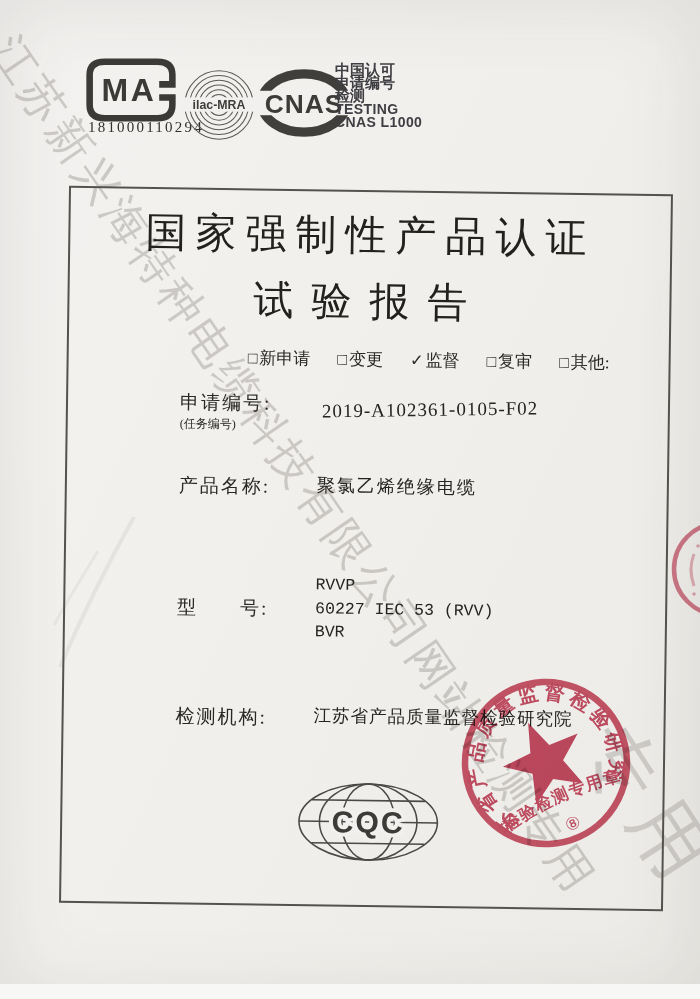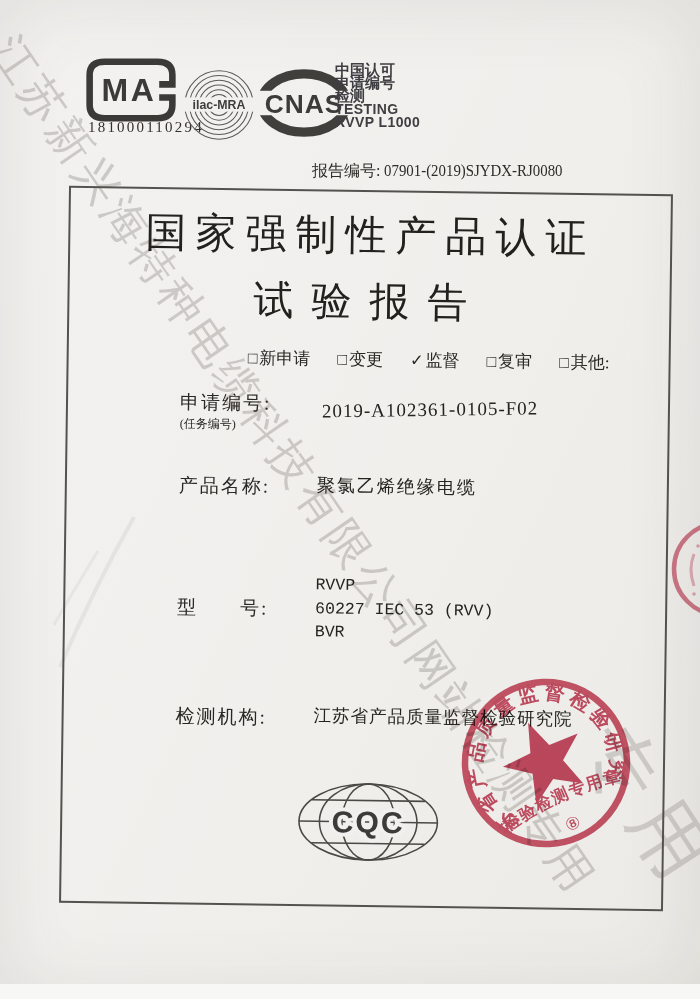--- a/index.html
+++ b/index.html
@@ -82,27 +82,23 @@
     <ellipse cx="50" cy="38" rx="45" ry="31" fill="none" stroke="#403f3c" stroke-width="10"></ellipse>
     <rect x="0" y="25" width="100" height="26" fill="#f1f0ee"></rect>
     <text x="50" y="49" text-anchor="middle" font-size="28" font-weight="bold" letter-spacing="1" fill="#3c3b38">CNAS</text>
   </svg>
 
   <div class="abs cnas-caption">
     <div class="cjk">中国认可</div>
     <div class="cjk">申请编号</div>
     <div class="cjk">检测</div>
     <div class="lat">TESTING</div>
-    <div class="lat">RVVP L1000</div>
+    <div class="lat">CNAS L1000</div>
   </div>
 
-  <div class="abs report-no">
-    <span>报告编号:</span>
-    <span class="val">07901-(2019)SJYDX-RJ0080</span>
-  </div>
 
   <div class="abs frame">
 
     <div class="title">
       <div class="l1">国家强制性产品认证</div>
       <div class="l2">试验报告</div>
     </div>
 
     <div class="cbrow">
       <span class="cb"><span class="mk">□</span><span>新申请</span></span>

